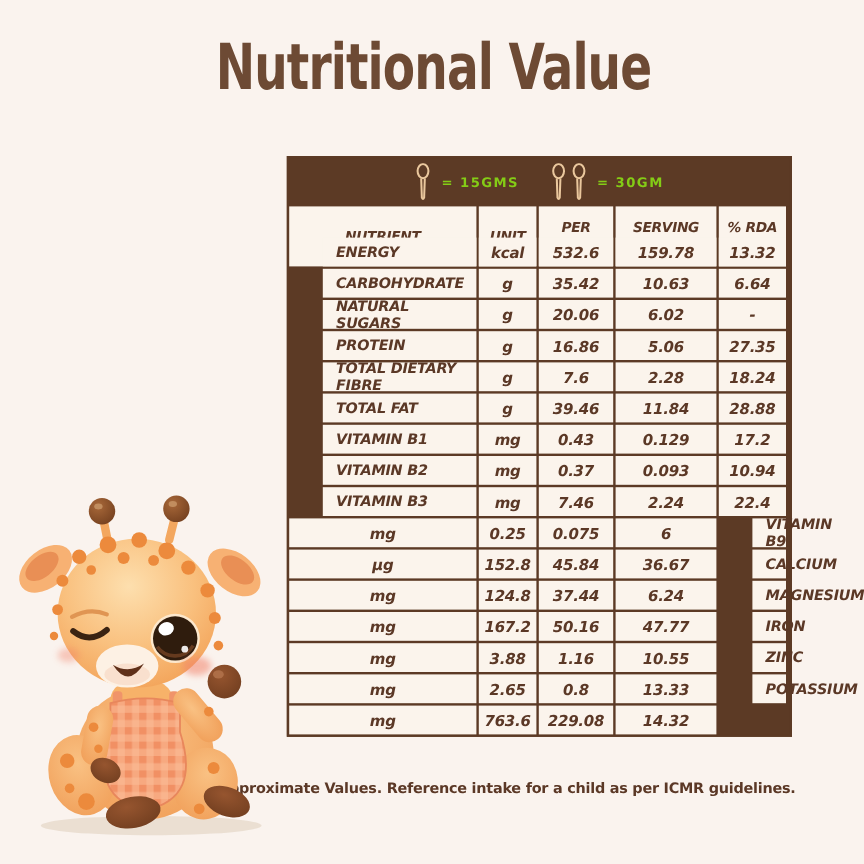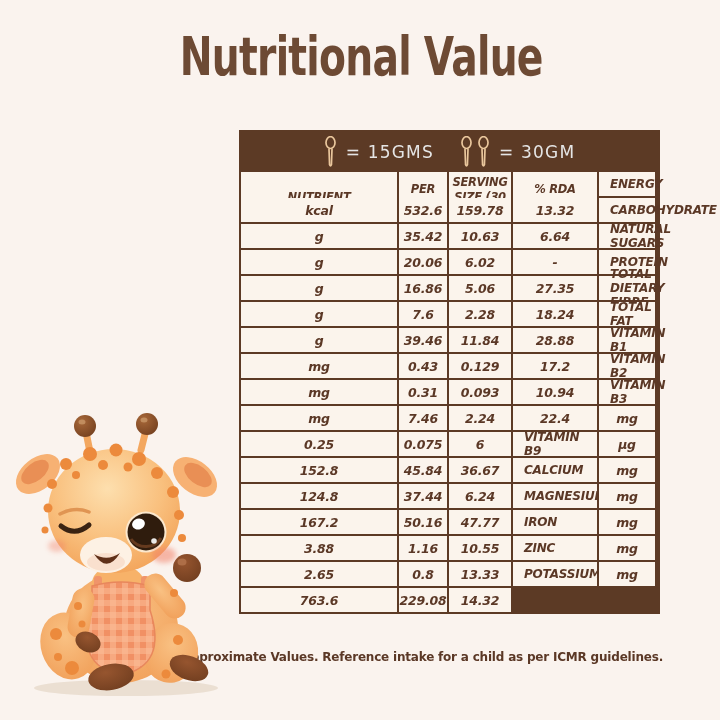--- a/index.html
+++ b/index.html
@@ -17,34 +17,34 @@
   }
   
   .nv-table{
     position:absolute;left:239px;top:130px;width:421px;
     border:2.5px solid #5c3a25;background:#5c3a25;box-sizing:border-box;
   }
   .banner{
     height:40px;background:#5c3a25;display:flex;align-items:center;justify-content:center;gap:9px;
   }
   .banner .legend-label{
-    color:#e5e5e5;font-size:17px;font-weight:normal;letter-spacing:1.2px;white-space:nowrap;
+    color:#84cc16;font-size:11px;font-weight:bold;letter-spacing:1.2px;white-space:nowrap;
   }
   .spoon-group{display:flex;gap:4px;align-items:center;}
   .grid{
     display:grid;grid-template-columns:156px 48px 62px 84px 56px;
     grid-auto-rows:24px;gap:2px;background:#5c3a25;font-style:italic;
   }
   .grid .h{height:50px;}
   .c{
     background:#fbf4ec;display:flex;align-items:center;justify-content:center;
     font-size:12.5px;font-weight:bold;color:#5b3826;letter-spacing:-.2px;
   }
   .c.head{font-size:11.5px;line-height:1.3;text-align:center;white-space:pre-line;letter-spacing:-.3px;}
-  .c.n{justify-content:flex-start;padding-left:11px;font-size:12px;box-sizing:border-box;}
+  .c.n{justify-content:flex-start;padding-left:11px;font-size:12px;box-sizing:border-box;margin-left:28px;}
   
   .footnote{
     position:absolute;top:650px;right:57px;font-size:12px;font-weight:bold;color:#5b3826;
     letter-spacing:-.2px;
   }
   
   .giraffe{position:absolute;left:8px;top:378px;width:230px;height:320px;}
 </style>
 </head>
 <body>
@@ -72,20 +72,21 @@
         <ellipse cx="6.5" cy="7" rx="4.8" ry="6.3" fill="none" stroke="#eac79d" stroke-width="1.8"></ellipse>
         <path d="M4.9 13.5 L5.5 30.5 Q6.5 32.8 7.5 30.5 L8.1 13.5" fill="none" stroke="#eac79d" stroke-width="1.8" stroke-linejoin="round"></path>
       </svg>
     </span>
     <span class="legend-label">= 30GM</span>
   </div>
 
   <div class="grid">
 
     <div class="c h head">NUTRIENT</div>
+    <div class="c h head">UNIT</div>
     <div class="c h head">PER
 200 G**</div>
     <div class="c h head">SERVING
 SIZE (30 G)**</div>
     <div class="c h head">% RDA
 UNITS**</div>
 
     <div class="c n">ENERGY</div>
     <div class="c">kcal</div>
     <div class="c">532.6</div>
@@ -123,21 +124,21 @@
     <div class="c">28.88</div>
 
     <div class="c n">VITAMIN B1</div>
     <div class="c">mg</div>
     <div class="c">0.43</div>
     <div class="c">0.129</div>
     <div class="c">17.2</div>
 
     <div class="c n">VITAMIN B2</div>
     <div class="c">mg</div>
-    <div class="c">0.31</div>
+    <div class="c">0.37</div>
     <div class="c">0.093</div>
     <div class="c">10.94</div>
 
     <div class="c n">VITAMIN B3</div>
     <div class="c">mg</div>
     <div class="c">7.46</div>
     <div class="c">2.24</div>
     <div class="c">22.4</div>
 
     <div class="c">mg</div>

